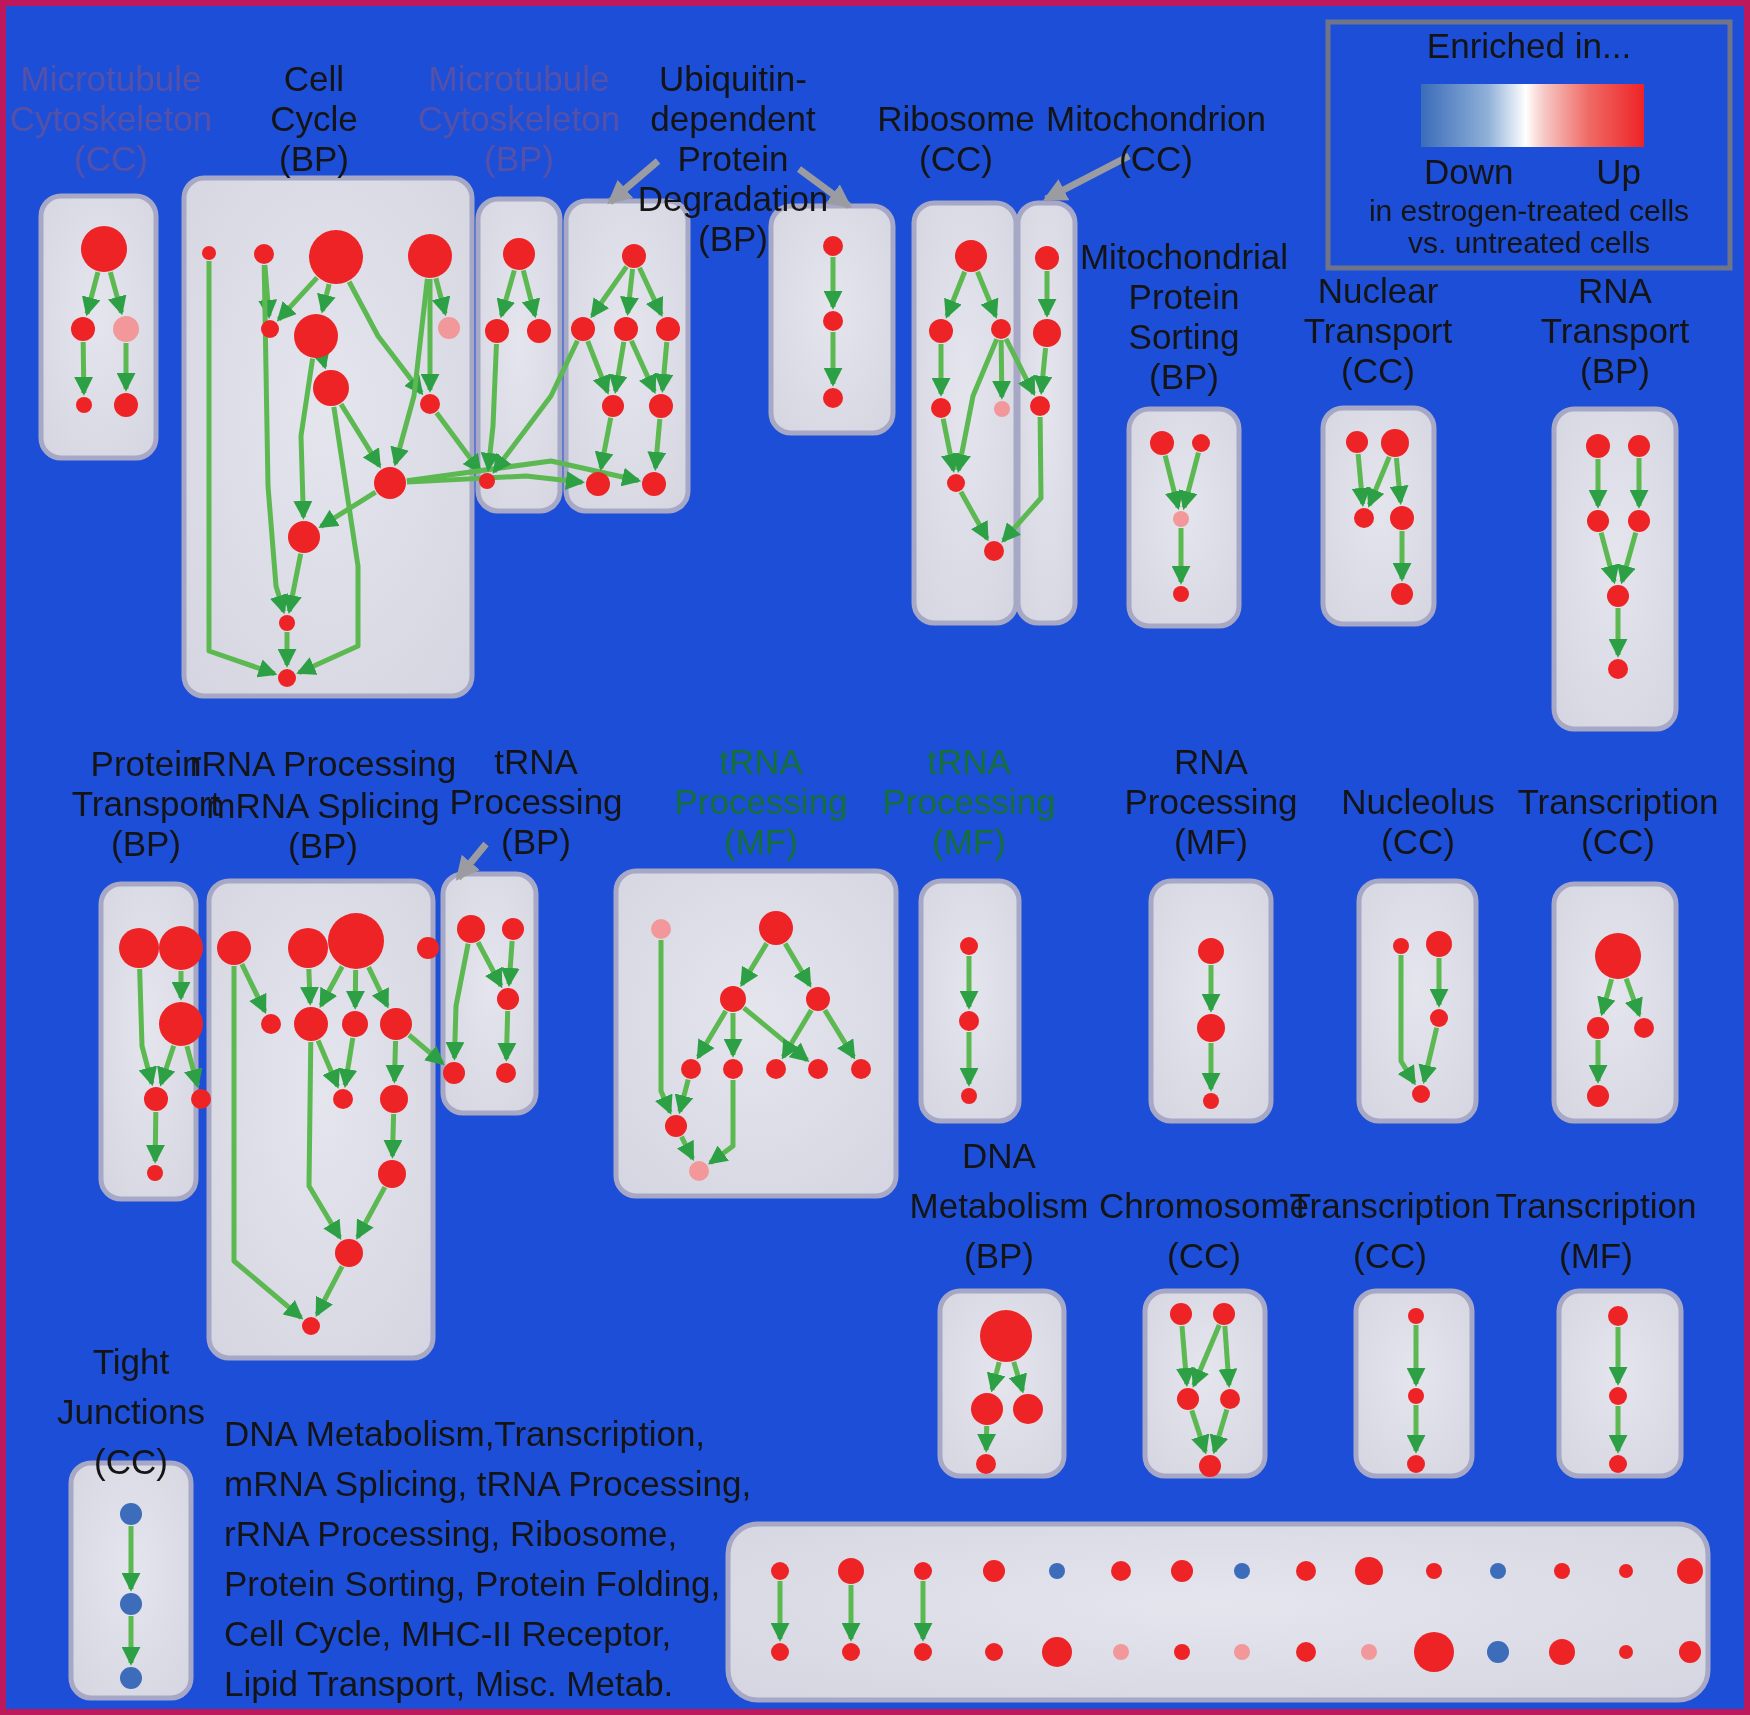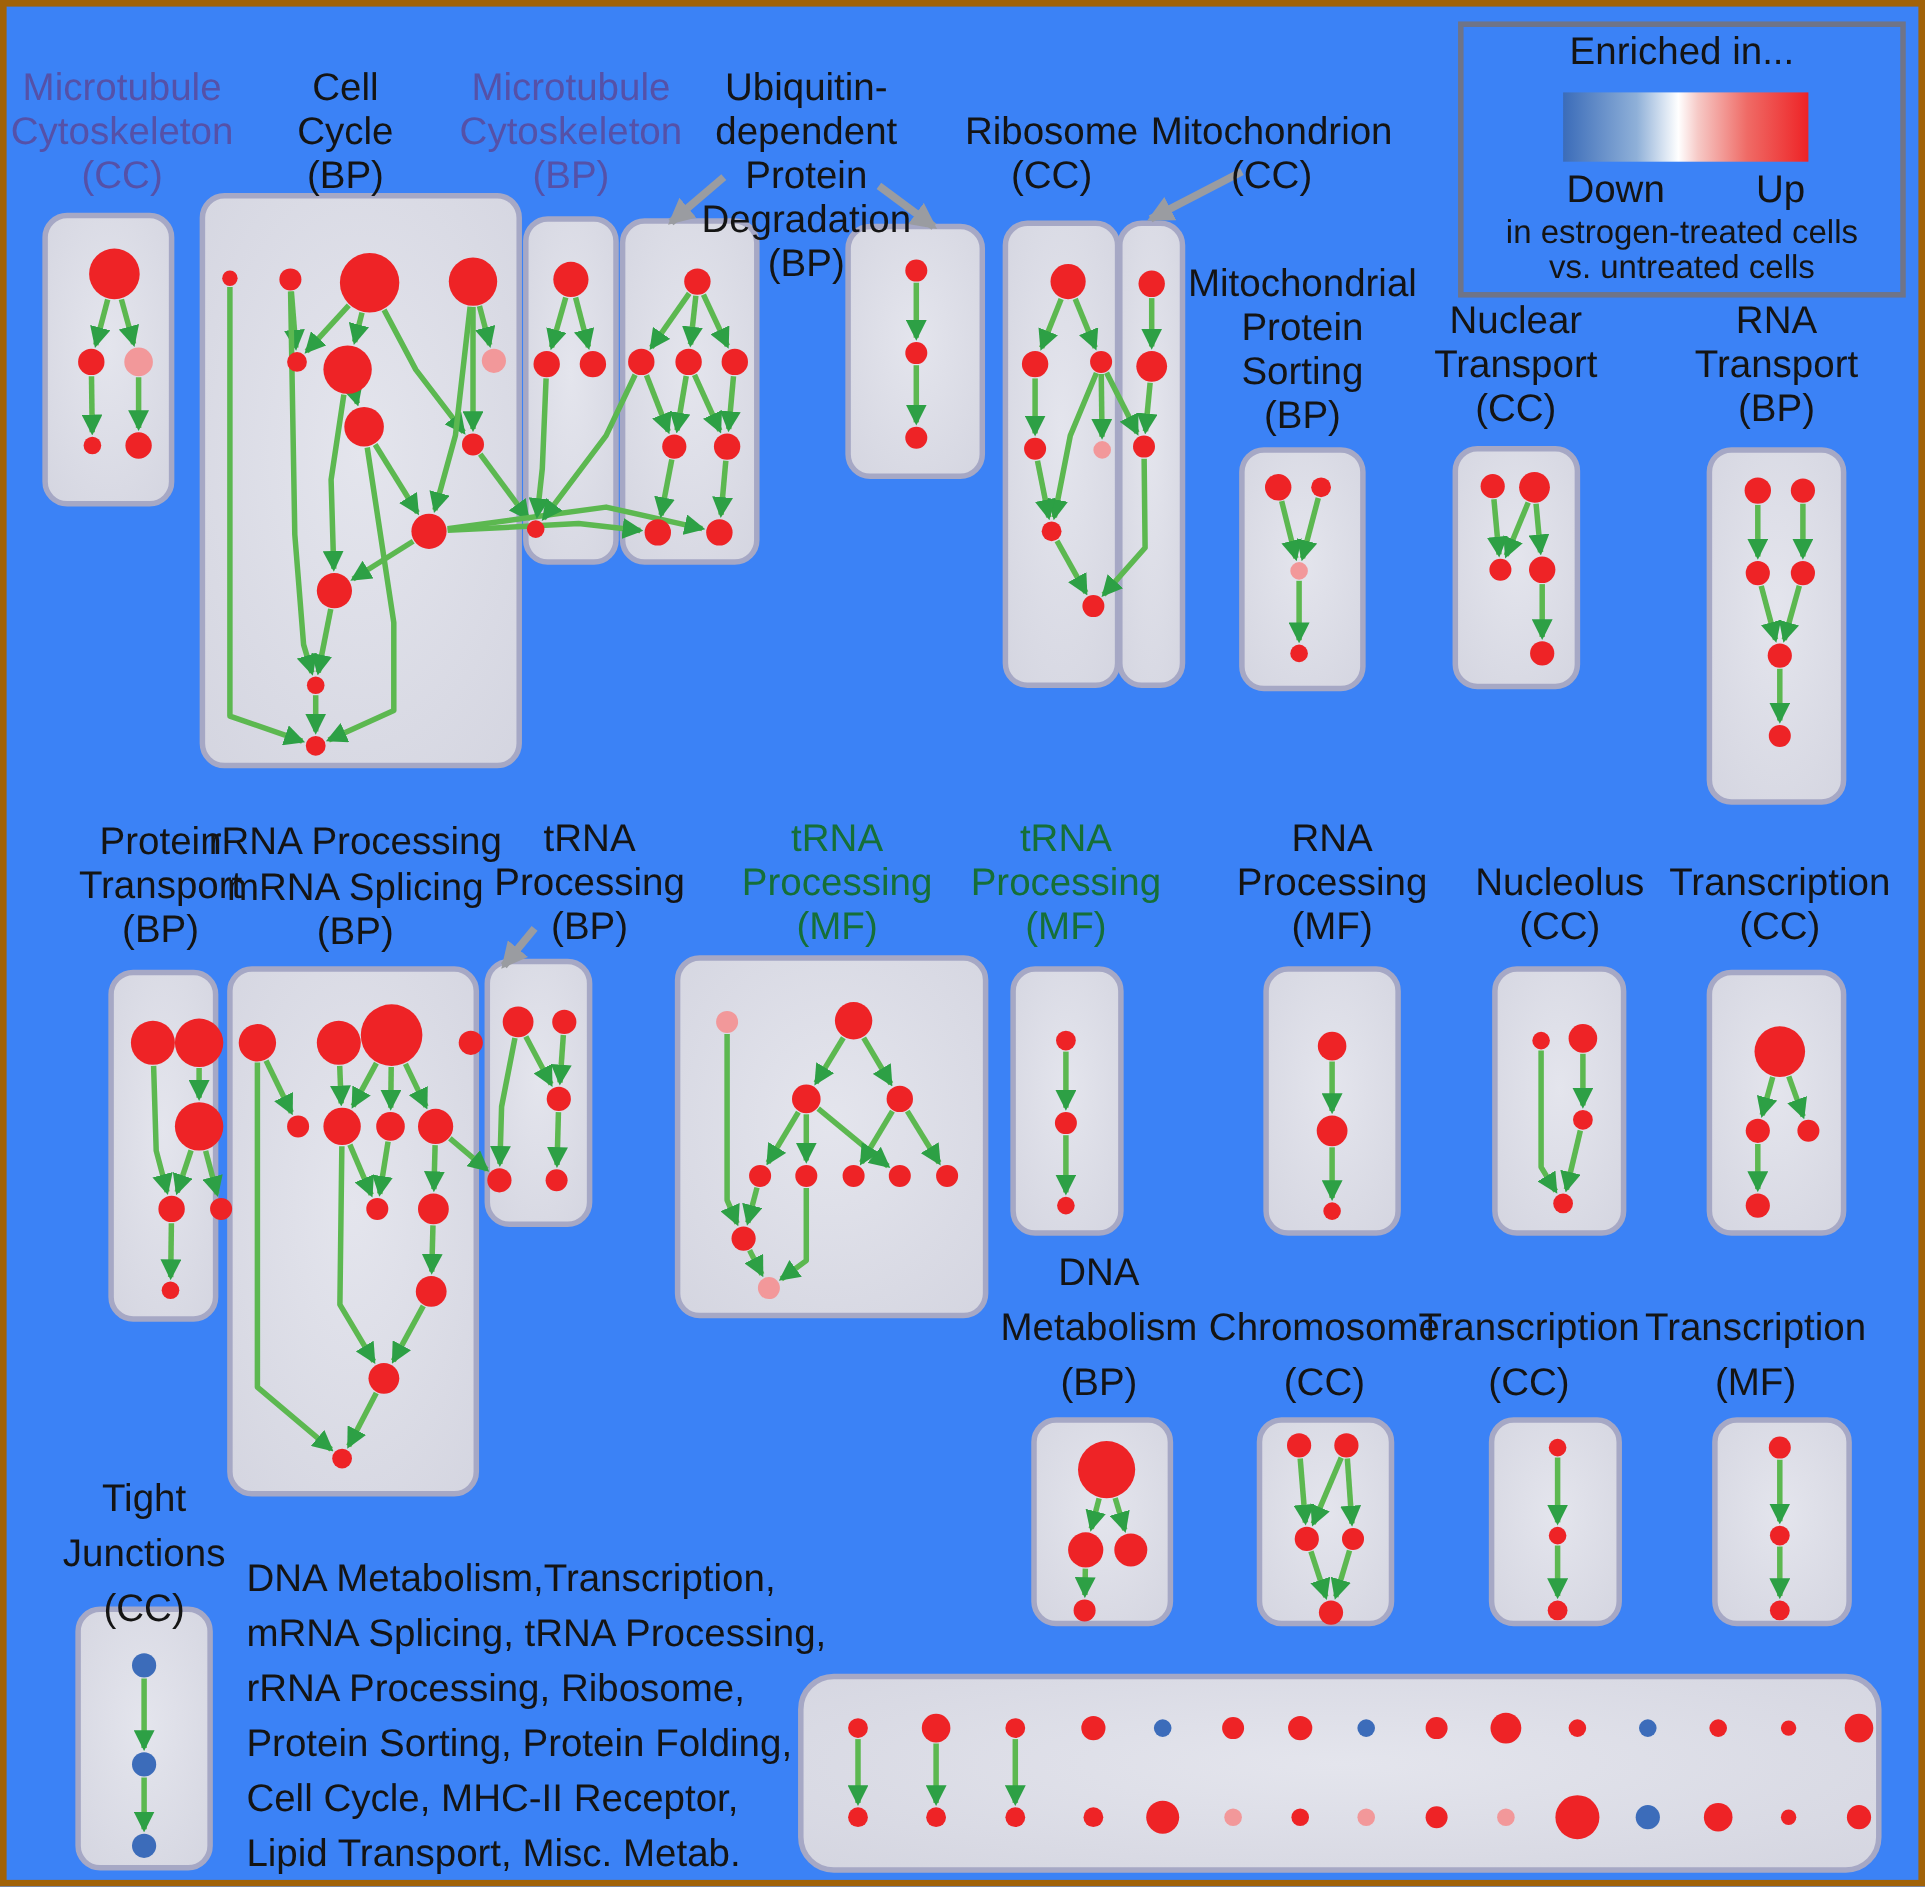--- a/index.html
+++ b/index.html
@@ -1,17 +1,17 @@
 <!DOCTYPE html>
 <html><head>
 <meta charset="utf-8">
 <style>
   html,body{margin:0;padding:0;background:#9fa2b8;}
-  #figure{position:relative;width:1750px;height:1715px;background:#3b82f6;
-          border:6px solid #a16207;box-sizing:border-box;overflow:hidden;
+  #figure{position:relative;width:1750px;height:1715px;background:#1d4ed8;
+          border:6px solid #be185d;box-sizing:border-box;overflow:hidden;
           font-family:"Liberation Sans",sans-serif;}
   svg{position:absolute;left:0;top:0;}
   text{font-family:"Liberation Sans",sans-serif;}
 </style>
 </head>
 <body>
 
 <div id="figure">
     <svg width="1738" height="1703" viewBox="0 0 1738 1703">
       <defs>

